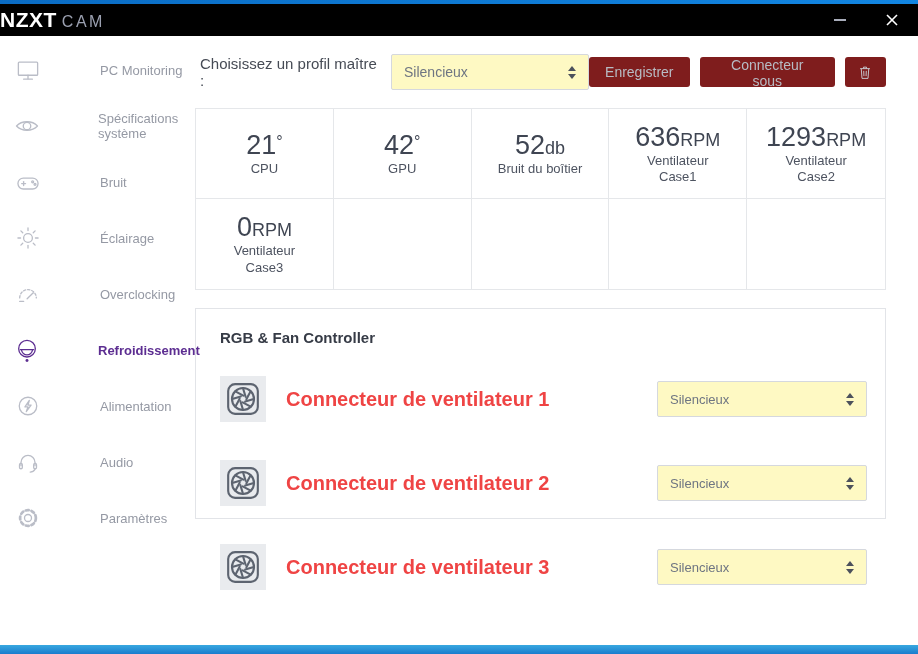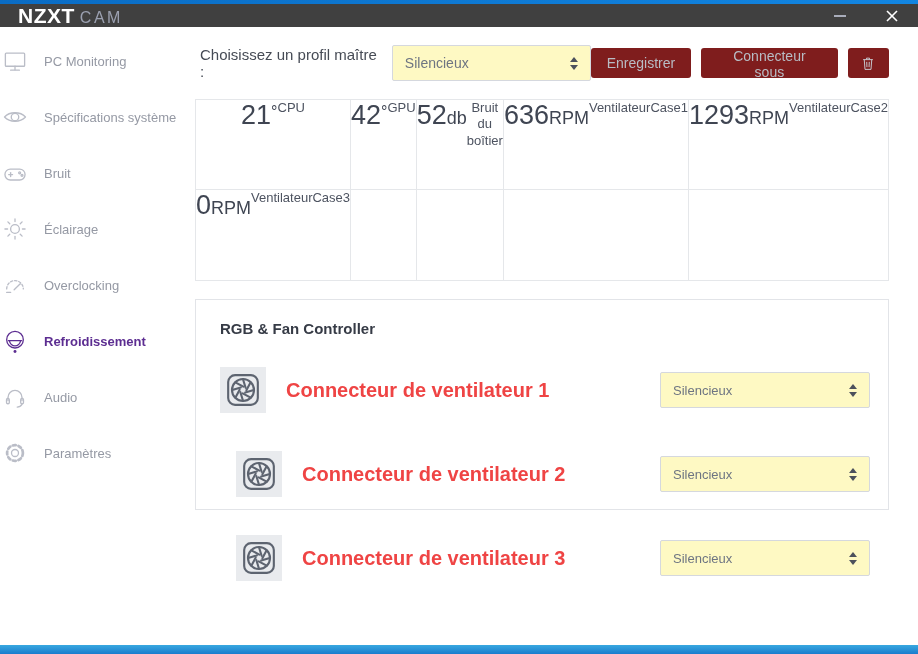--- a/index.html
+++ b/index.html
@@ -3,32 +3,32 @@
 <meta charset="utf-8">
 <style>
   * { margin:0; padding:0; box-sizing:border-box; }
   html,body { width:918px; height:654px; overflow:hidden; }
   body { font-family:"Liberation Sans", sans-serif; background:#ffffff; }
 
   .window { width:918px; height:654px; display:flex; flex-direction:column; background:#fff; }
 
   
   .top-strip { height:4px; background:linear-gradient(90deg,#0a6cc4,#1286e2); }
-  .titlebar { height:23px; background:#404040; display:flex; align-items:center; padding-left:18px; flex-shrink:0; }
+  .titlebar { height:32px; background:#000000; display:flex; align-items:center; flex-shrink:0; }
   .logo { display:flex; align-items:baseline; }
   .logo-primary { color:#ffffff; font-weight:800; font-size:21px; letter-spacing:.5px; }
   .logo-secondary { color:#9ba0b0; font-weight:400; font-size:16px; letter-spacing:2.5px; margin-left:5px; }
   .win-controls { margin-left:auto; display:flex; height:100%; }
   .win-btn { width:52px; height:100%; display:flex; align-items:center; justify-content:center; cursor:pointer; }
   .min-glyph { width:12px; height:2px; background:#a9adbb; }
 
   
   .app-body { display:flex; flex:1; }
   .sidebar { width:195px; padding-top:6px; flex-shrink:0; }
-  .side-item { display:flex; align-items:center; height:56px; cursor:pointer; }
+  .side-item { display:flex; align-items:center; height:56px; padding-left:13px; cursor:pointer;gap:43px; }
   .side-icon { width:30px; height:30px; margin-right:14px; display:flex; align-items:center; justify-content:center; }
   .side-icon svg { stroke:#babdc7; fill:none; stroke-width:1.5; stroke-linecap:round; stroke-linejoin:round; }
   .side-label { font-size:13px; color:#9599a4; }
   .side-item.active .side-label { color:#5c2d91; font-weight:700; }
   .side-item.active .side-icon svg { stroke:#5c2d91; }
 
   .main { flex:1; padding-right:32px; }
 
   
   .profile-bar { height:72px; display:flex; align-items:center; padding-left:5px; }
@@ -38,34 +38,34 @@
   .arrows { display:flex; flex-direction:column; gap:3px; }
   .tri-up   { width:0; height:0; border-left:4.5px solid transparent; border-right:4.5px solid transparent; border-bottom:5.5px solid #4c515c; }
   .tri-down { width:0; height:0; border-left:4.5px solid transparent; border-right:4.5px solid transparent; border-top:5.5px solid #4c515c; }
   .btns { margin-left:auto; display:flex; gap:10px; align-items:center; }
   .btn { background:#7f1d1d; border:none; border-radius:3px; color:#b8bcc4; font-size:14px; height:30px; padding:0 16px; font-family:inherit; cursor:default; }
   .btn-trash { width:42px; padding:0; display:flex; align-items:center; justify-content:center; }
   .btn-trash svg { stroke:#c6c9cf; fill:none; stroke-width:1.3; }
 
   
   .stats-grid { display:grid; grid-template-columns:repeat(5,1fr); grid-auto-rows:90px; border:1px solid #e5e7ea; }
-  .stat-cell { border-right:1px solid #e5e7ea; border-bottom:1px solid #e5e7ea; display:flex; justify-content:center; text-align:center; }
+  .stat-cell { border-right:1px solid #e5e7ea; border-bottom:1px solid #e5e7ea; display:flex; flex-direction:column; justify-content:center; text-align:center; }
   .stat-cell:nth-child(5n) { border-right:none; }
   .stat-cell:nth-child(n+6) { border-bottom:none; }
   .stat-line { color:#3f4552; font-weight:300; line-height:1.15; }
   .stat-value { font-size:27px; }
   .stat-unit { font-size:18px; }
   .stat-unit.deg { font-size:16px; vertical-align:7px; }
   .stat-label, .stat-sublabel { font-size:13px; color:#4d5360; line-height:1.25; }
 
   
   .fan-panel { margin-top:18px; border:1px solid #e2e4e8; height:211px; padding:20px 18px 0 24px; }
   .panel-title { font-size:15px; font-weight:700; color:#363b46; }
   .fan-row { display:flex; align-items:center; margin-top:30px; }
-  .fan-row + .fan-row { margin-top:38px;margin-left:16px; }
+  .fan-row + .fan-row { margin-top:38px; }
   .fan-icon-box { width:46px; height:46px; background:#e9ebee; display:flex; align-items:center; justify-content:center; flex-shrink:0; }
   .fan-icon-box svg { stroke:#5d6470; fill:none; stroke-width:2; stroke-linecap:round; }
   .fan-label { font-size:20px; color:#ef4444; margin-left:20px; font-weight:700; }
   .select-row { width:210px; height:36px; margin-left:auto; font-size:13px; color:#6e7582; }
 
   
   .bottom-bar { height:9px; background:linear-gradient(180deg,#38a8e0,#1a7ccd); flex-shrink:0; }
 </style>
 </head>
 <body>
@@ -156,20 +156,29 @@
       <div class="side-item active">
         <span class="side-icon">
           <svg width="28" height="28" viewBox="0 0 32 32">
               <circle cx="16" cy="14.5" r="9.5"></circle>
               <line x1="8.5" y1="15.5" x2="23.5" y2="15.5"></line>
               <path d="M9.5 15.5 q1.5 6 6.5 6 q5 0 6.5 -6"></path>
               <circle cx="16" cy="28" r="1.7" fill="#5c2d91" stroke="none"></circle>
             </svg>
         </span>
         <span class="side-label">Refroidissement</span>
+      </div>
+      <div class="side-item">
+        <span class="side-icon">
+          <svg width="28" height="28" viewBox="0 0 32 32">
+              <circle cx="16" cy="16" r="10"></circle>
+              <path d="M17.5 9.5 L12.5 17 h3.5 L14 22.5 L19.5 15 h-3.5 Z"></path>
+            </svg>
+        </span>
+        <span class="side-label">Alimentation</span>
       </div>
       <div class="side-item">
         <span class="side-icon">
           <svg width="28" height="28" viewBox="0 0 32 32">
               <path d="M8 20 v-3.5 a8 8 0 0 1 16 0 V20"></path>
               <rect x="6.3" y="17.5" width="3.2" height="6.2" rx="1.5"></rect>
               <rect x="22.5" y="17.5" width="3.2" height="6.2" rx="1.5"></rect>
               <path d="M24 24.5 q-1.8 3 -5.5 3"></path>
             </svg>
         </span>

